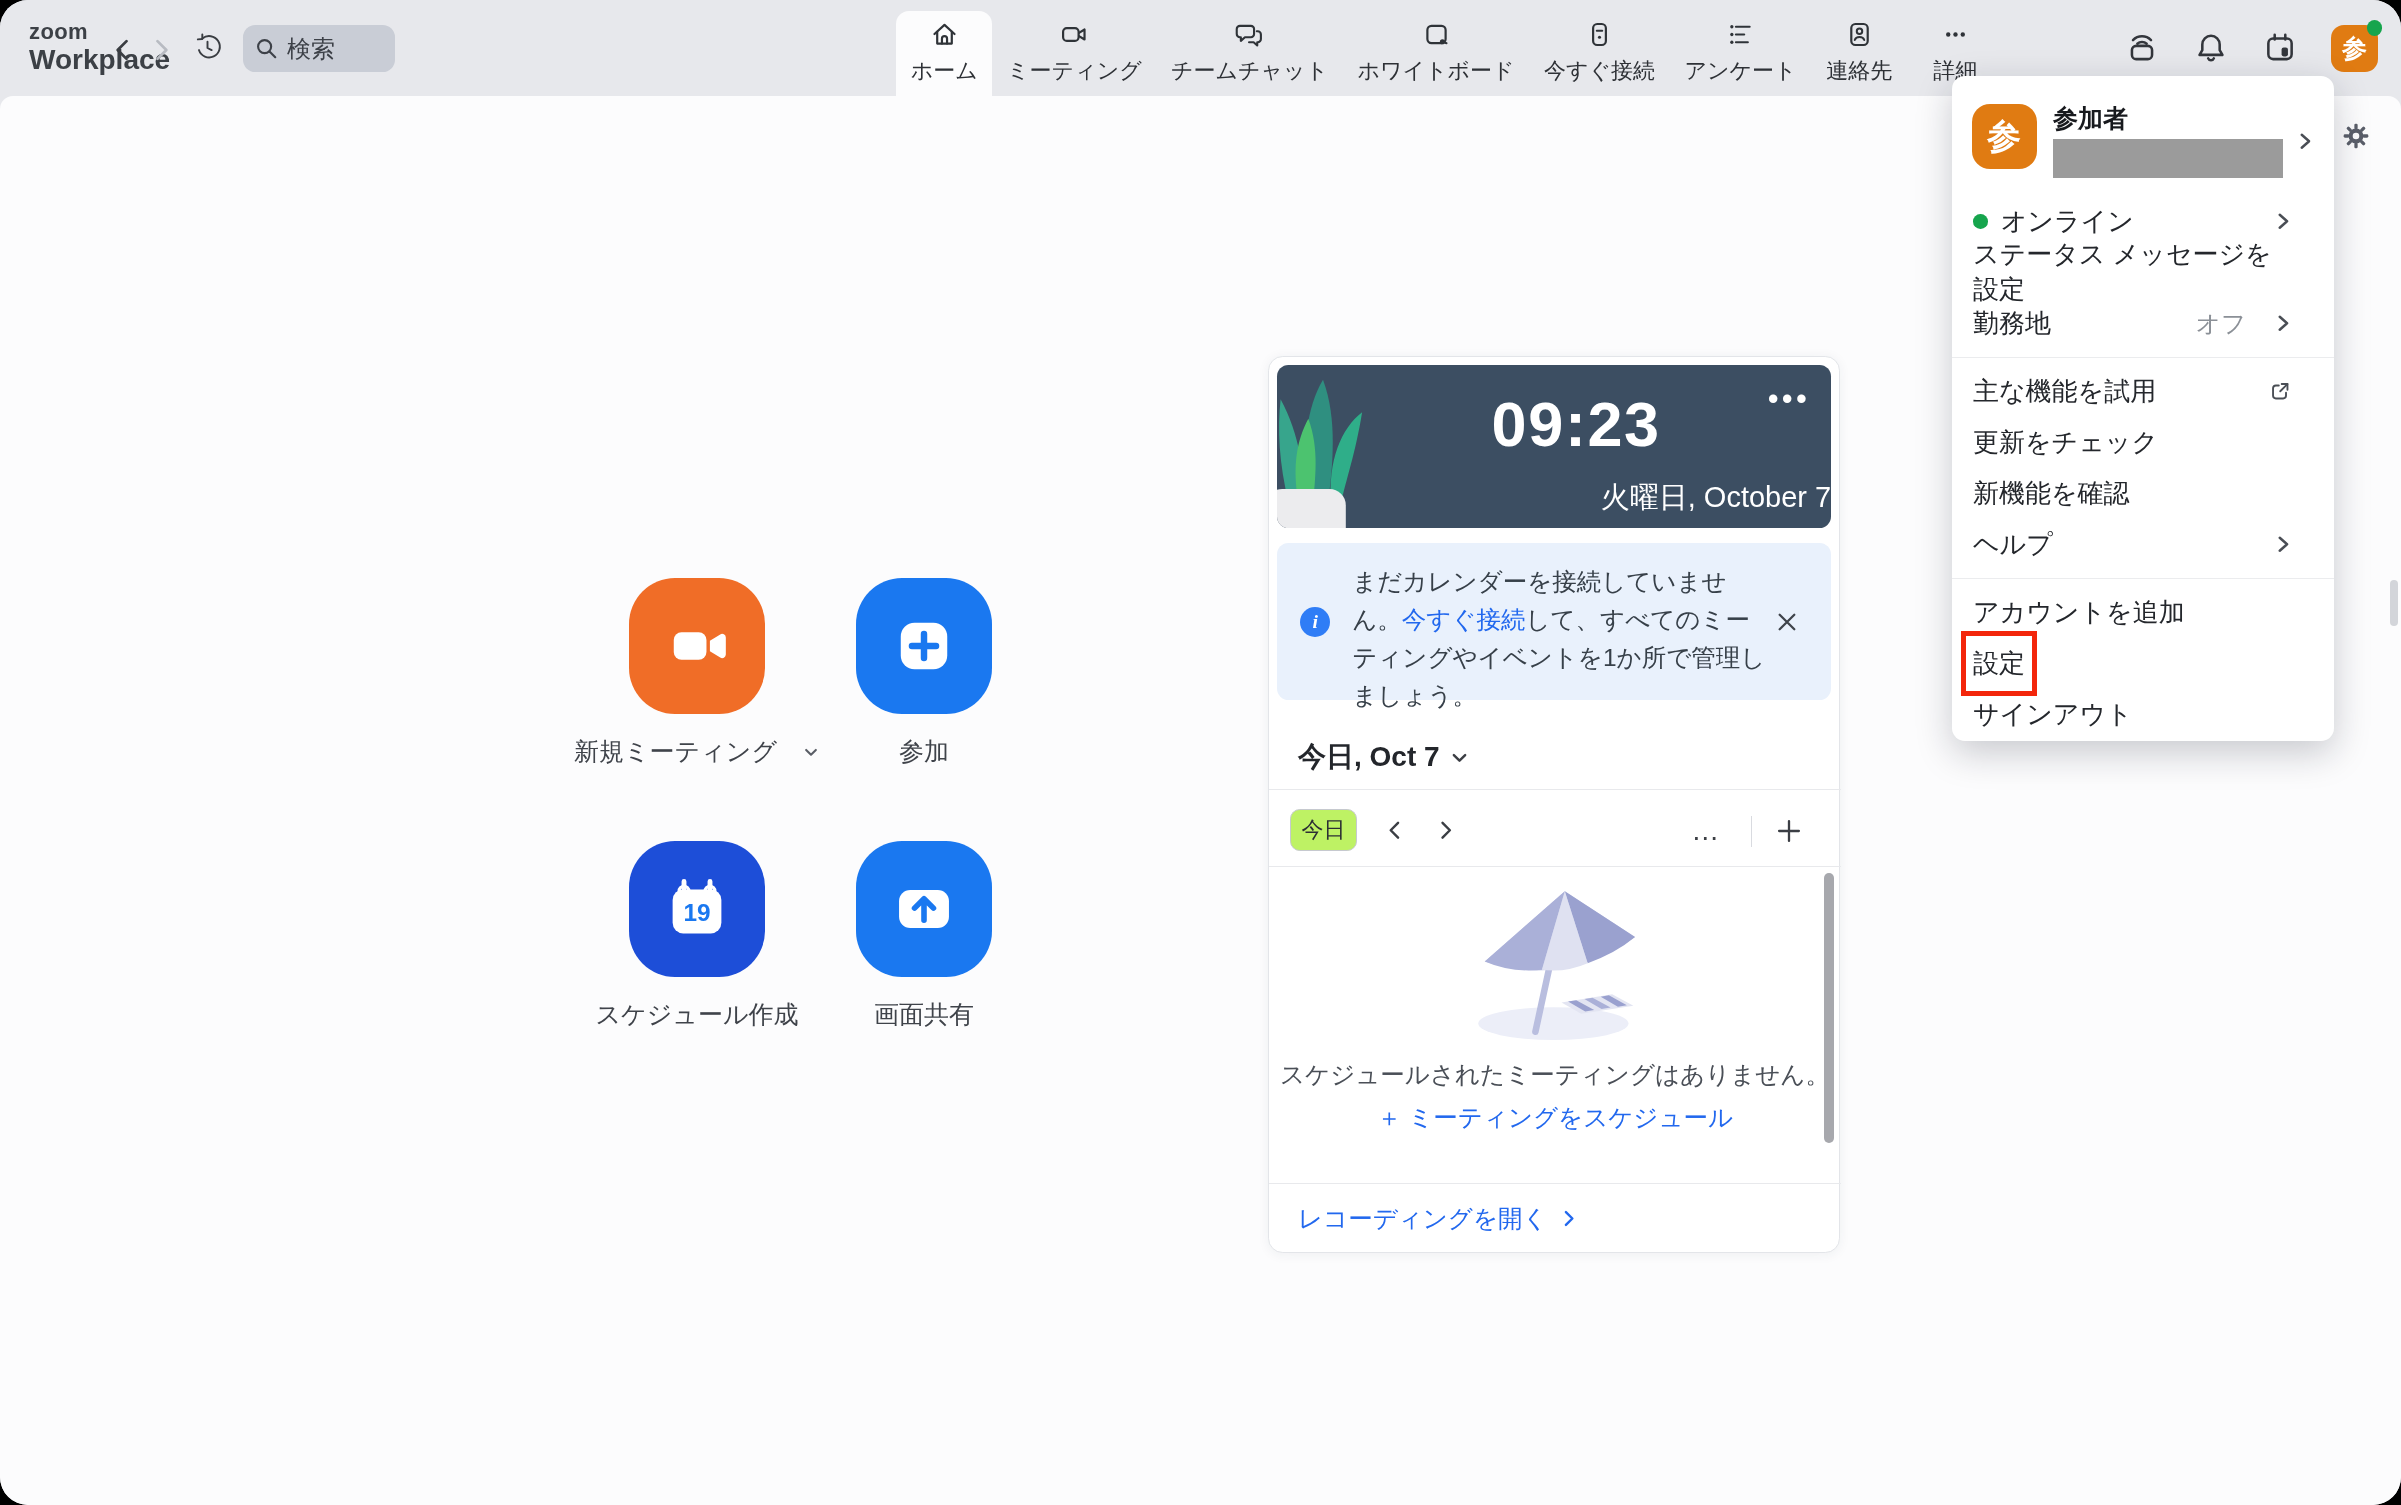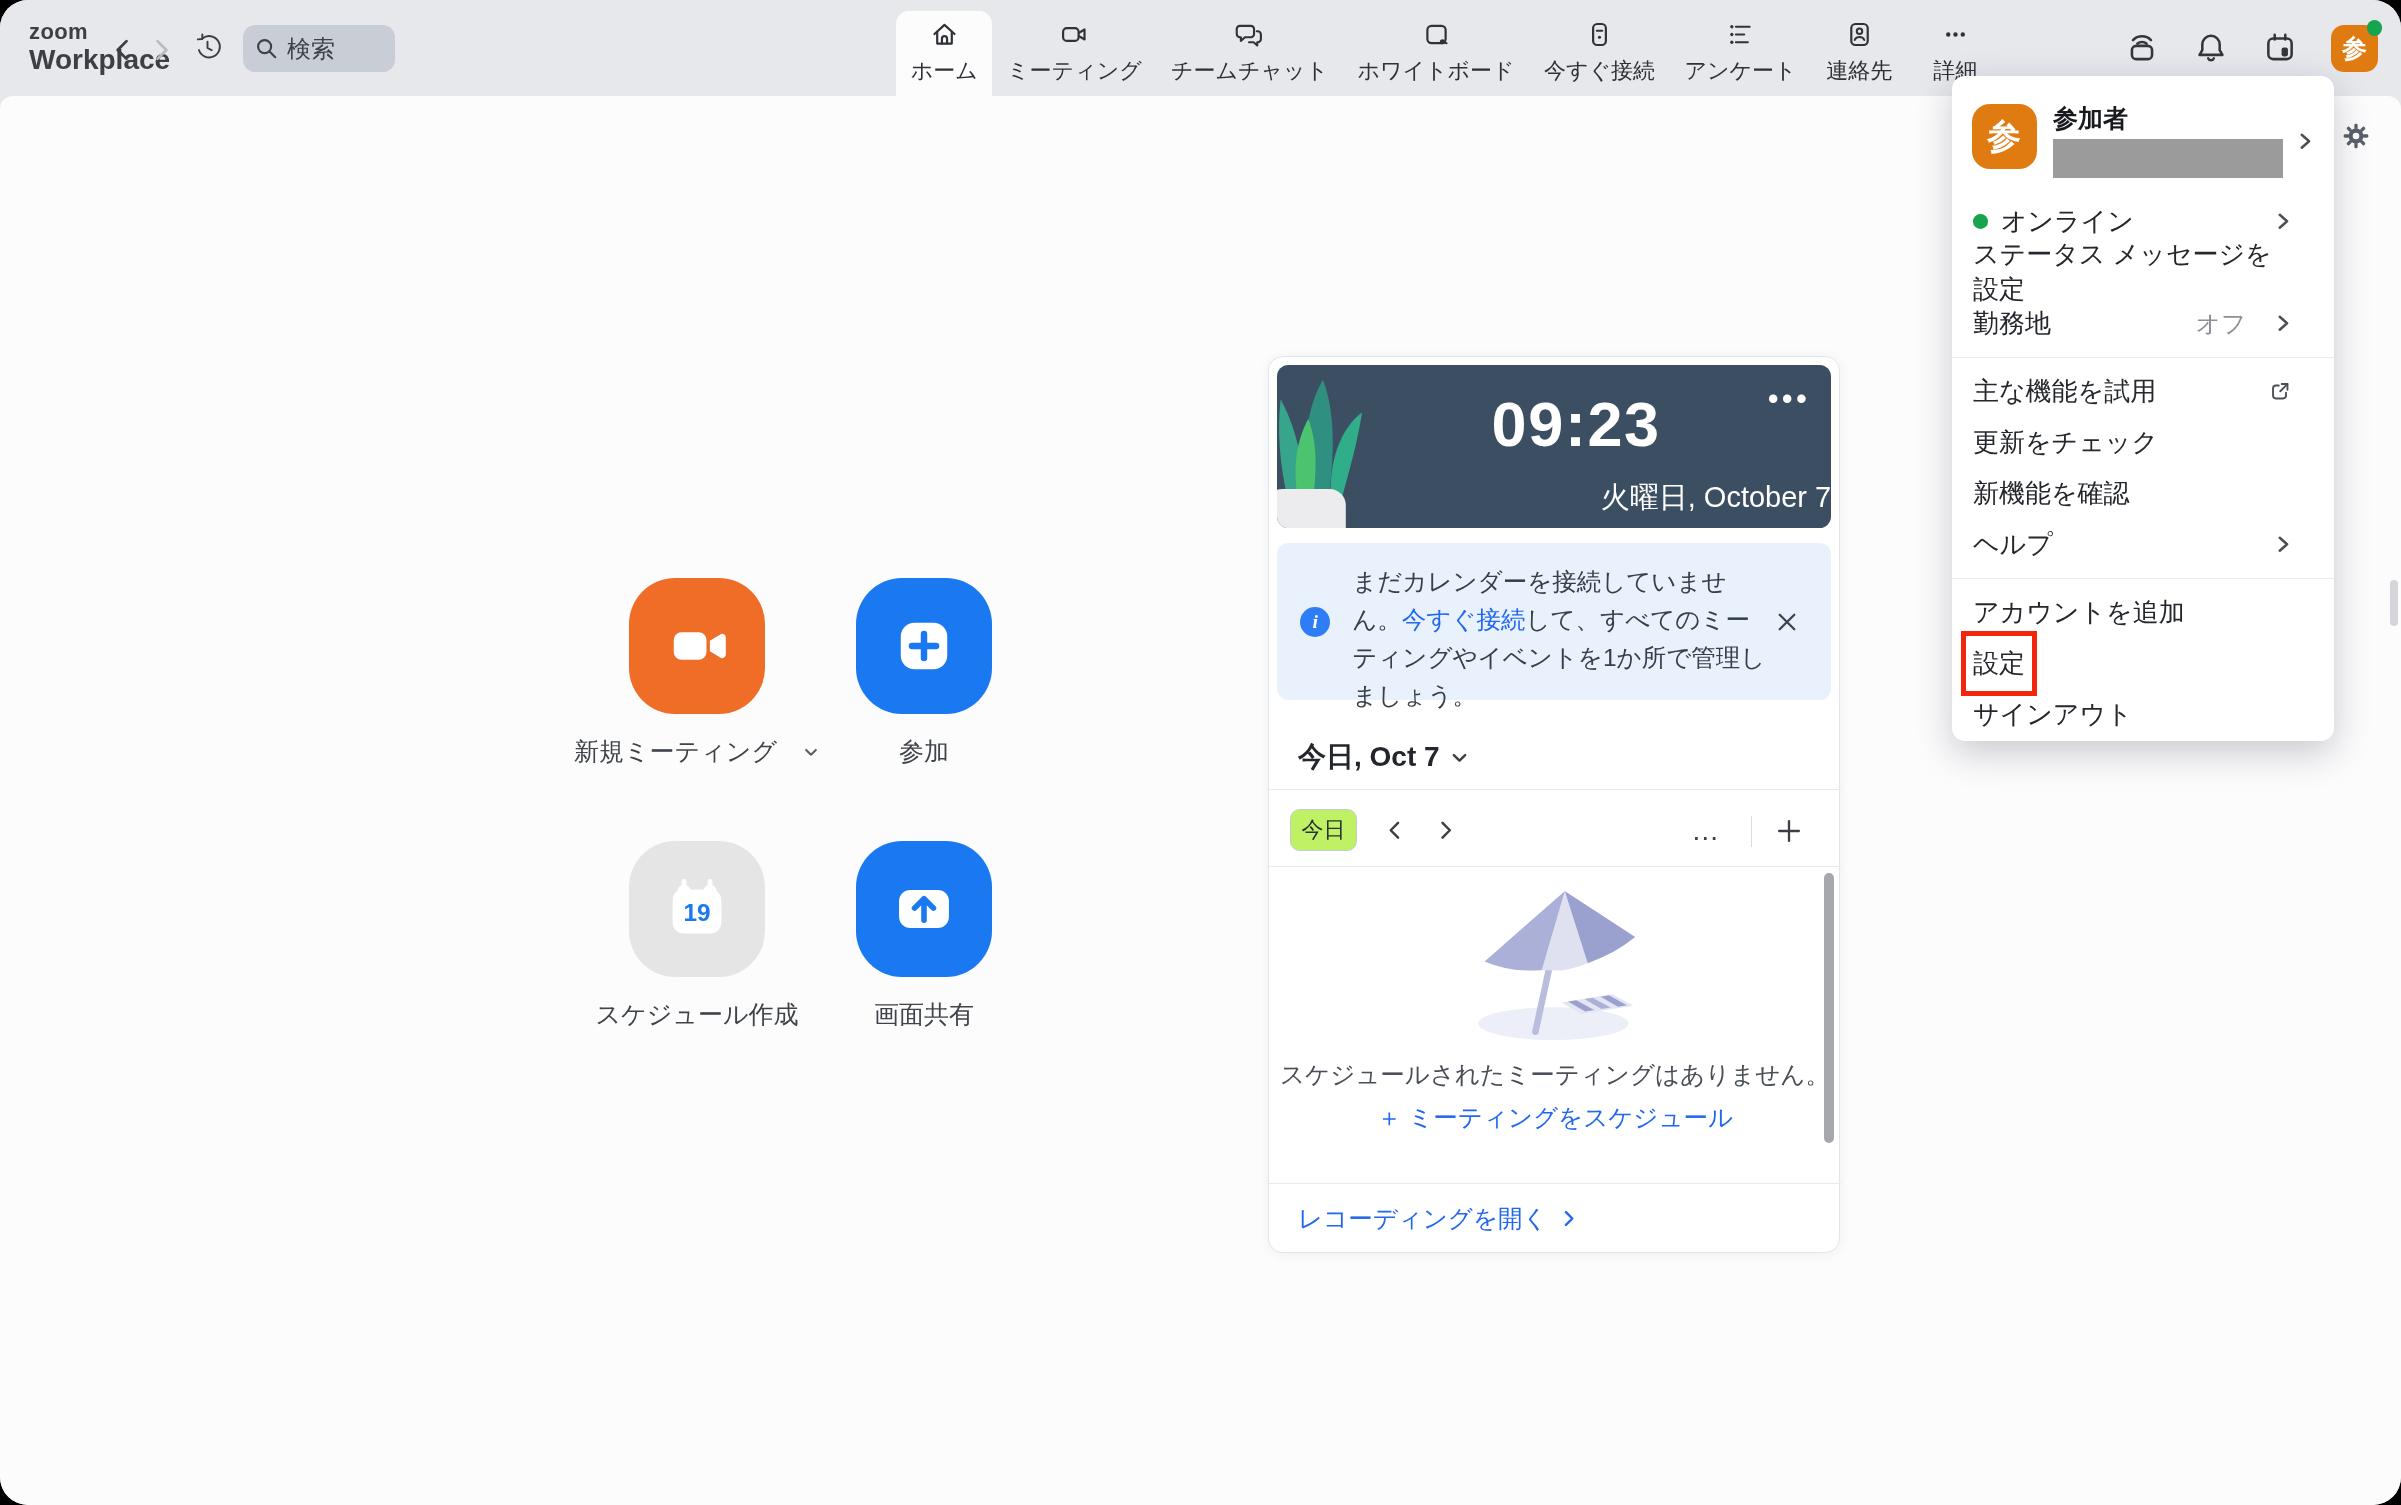--- a/index.html
+++ b/index.html
@@ -273,21 +273,21 @@
             <svg width="74" height="74" viewBox="0 0 86 86">
               <rect x="16" y="16" width="54" height="54" rx="16" fill="#fff"></rect>
               <path d="M43 29 V57 M29 43 H57" stroke="#1a78f0" stroke-width="7.5" stroke-linecap="round"></path>
             </svg>
           </div>
           <div class="qlabel">
             <span>参加</span>
           </div>
         </div>
         <div class="qa" style="left: 629px; top: 745px;">
-          <div class="sq" style="background:#e5e5e5">
+          <div class="sq" style="background:#1d4ed8">
             <svg width="78" height="78" viewBox="0 0 96 96">
               <rect x="18" y="24" width="60" height="54" rx="13" fill="#fff"></rect>
               <path d="M32 14 v10 M64 14 v10" stroke="#fff" stroke-width="6" stroke-linecap="round"></path>
               <circle cx="32" cy="26" r="6" fill="none" stroke="#fff" stroke-width="4"></circle>
               <circle cx="64" cy="26" r="6" fill="none" stroke="#fff" stroke-width="4"></circle>
               <text x="48" y="63" text-anchor="middle" font-size="30" font-weight="bold" fill="#1a78f0" font-family="Liberation Sans,sans-serif">19</text>
             </svg>
           </div>
           <div class="qlabel">
             <span>スケジュール作成</span>

